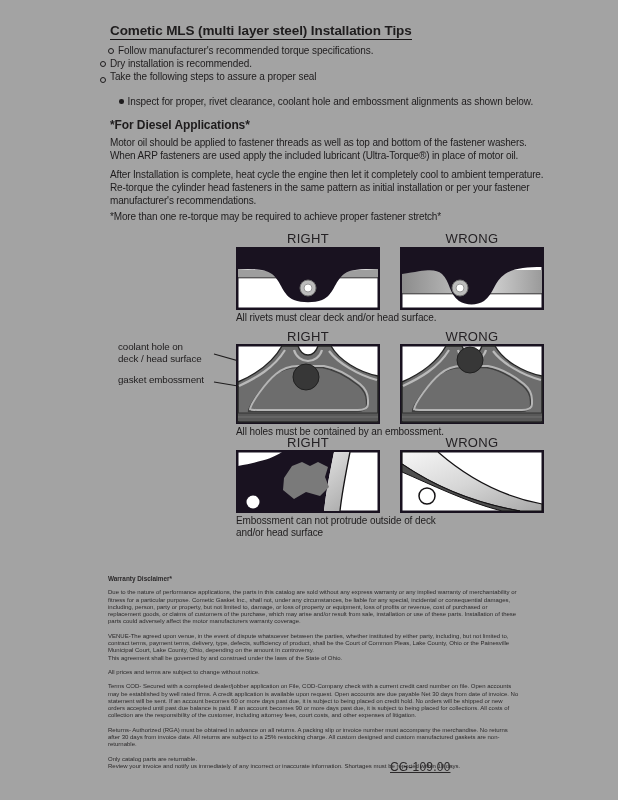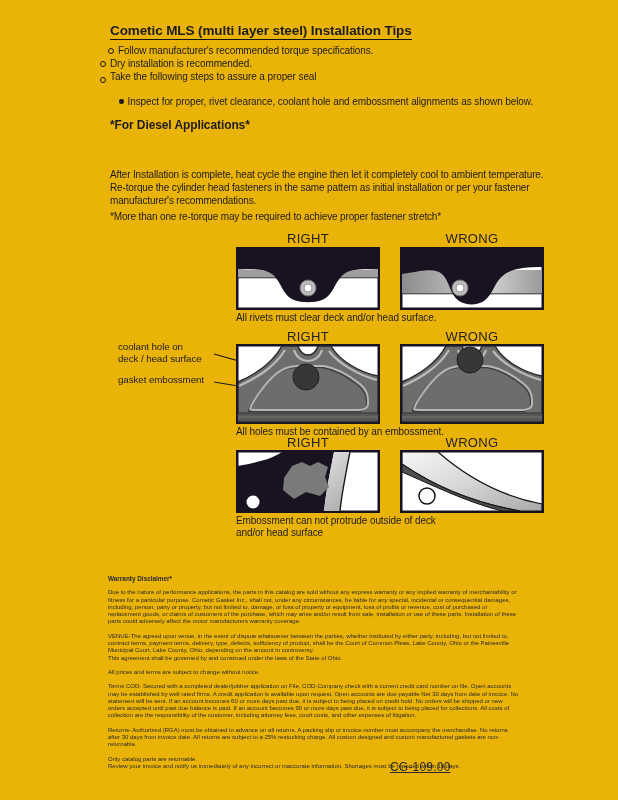--- a/index.html
+++ b/index.html
@@ -1,17 +1,17 @@
 <!DOCTYPE html>
 <html><head>
 <meta charset="utf-8">
 <style>
   html,body{margin:0;padding:0;background:#ffffff;}
   .page{
-    position:relative;width:618px;height:800px;background:#eab308;overflow:hidden;
+    position:relative;width:618px;height:800px;background:#a3a3a3;overflow:hidden;
     font-family:"Liberation Sans","DejaVu Sans",sans-serif;color:#1e1c1d;
   }
   .abs{position:absolute;}
   .title{
     font-size:13.5px;font-weight:bold;letter-spacing:-0.1px;
     border-bottom:1.6px solid #141214;padding-bottom:1px;display:inline-block;
   }
   .bullet-row{display:flex;align-items:flex-start;white-space:nowrap;font-size:10px;letter-spacing:-0.1px;line-height:13px;}
   .marker-open{width:4px;height:4px;border:1px solid #1e1c1d;border-radius:50%;margin:4px 4px 0 0;flex:none;}
   .marker-solid{width:4.5px;height:4.5px;background:#1e1c1d;border-radius:50%;margin:4px 4px 0 0;flex:none;}
@@ -46,20 +46,21 @@
   <div class="abs bullet-row" style="left:100px;top:70px;align-items:flex-end;">
     <span class="marker-open"></span>
     <span>Take the following steps to assure a proper seal</span>
   </div>
   <div class="abs bullet-row" style="left:119px;top:95px;">
     <span class="marker-solid"></span>
     <span>Inspect for proper, rivet clearance, coolant hole and embossment alignments as shown below.</span>
   </div>
 
   <div class="abs h2" style="left:110px;top:118px;">*For Diesel Applications*</div>
+  <div class="abs para" style="left:110px;top:136px;">Motor oil should be applied to fastener threads as well as top and bottom of the fastener washers. When ARP fasteners are used apply the included lubricant (Ultra-Torque®) in place of motor oil.</div>
   <div class="abs para" style="left:110px;top:168px;">After Installation is complete, heat cycle the engine then let it completely cool to ambient temperature. Re-torque the cylinder head fasteners in the same pattern as initial installation or per your fastener manufacturer's recommendations.</div>
   <div class="abs para" style="left:110px;top:210px;">*More than one re-torque may be required to achieve proper fastener stretch*</div>
 
   <div class="abs rw-label" style="left:236px;top:231px;">RIGHT</div>
   <div class="abs rw-label" style="left:400px;top:231px;">WRONG</div>
 
   <svg class="abs" style="left:236px;top:247px;" width="144" height="63" viewBox="0 0 144 63">
     <rect x="1.25" y="1.25" width="141.5" height="60.5" fill="#ffffff" stroke="#191220" stroke-width="2.5"></rect>
     <path d="M2 22 L40 24 L54 30.5 L2 30.5 Z" fill="#9e9e9e"></path>
     <path d="M142 22 L104 24 L90 30.5 L142 30.5 Z" fill="#9e9e9e"></path>

